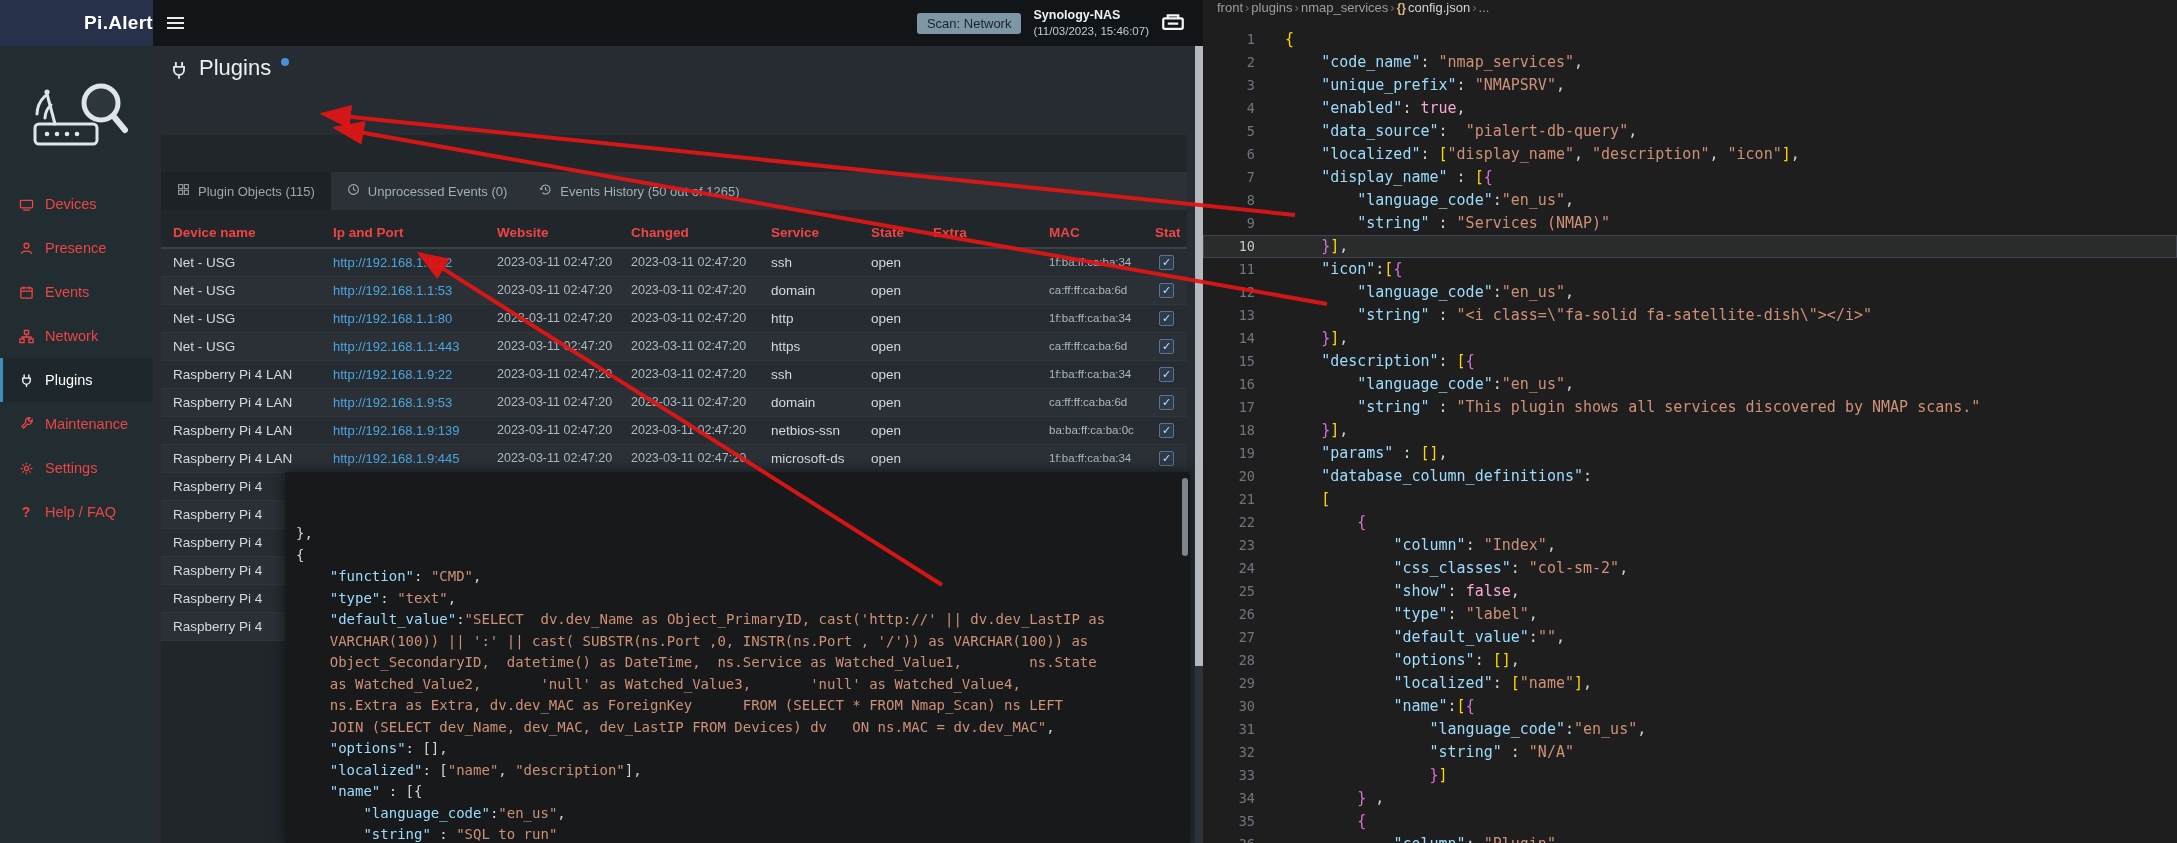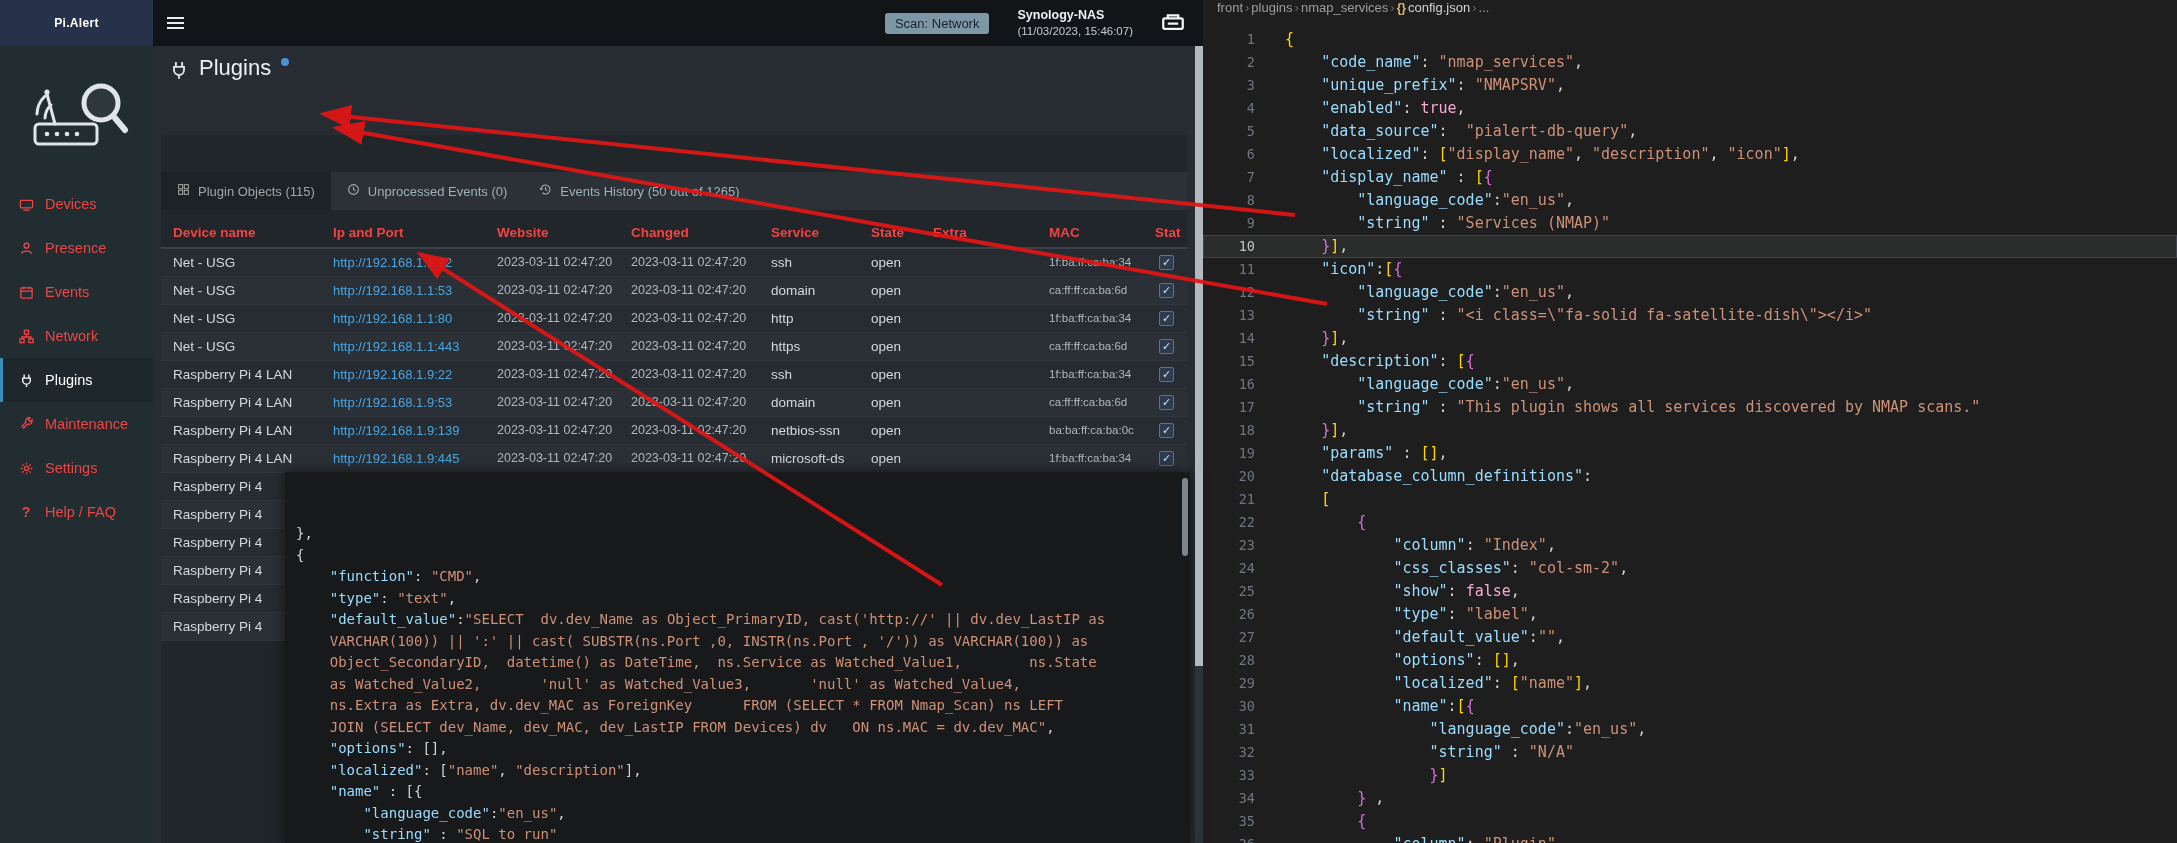--- a/index.html
+++ b/index.html
@@ -3,25 +3,25 @@
 <meta charset="utf-8">
 <style>
   *{margin:0;padding:0;box-sizing:border-box}
   html,body{width:2177px;height:843px;overflow:hidden;background:#1e1e1e;
     font-family:"Liberation Sans","DejaVu Sans",sans-serif;}
   .page{position:relative;width:2177px;height:843px;overflow:hidden}
 
   
   .app{position:absolute;left:0;top:0;width:1203px;height:843px;background:#1d2124}
   .topbar{position:absolute;left:0;top:0;width:1203px;height:46px;background:#121518;display:flex;align-items:center;z-index:3}
-  .logo-box{width:153px;height:46px;background:#27314a;color:#fff;font-size:12px;font-weight:bold;
-    display:flex;align-items:center;justify-content:center;letter-spacing:.3px}
+  .logo-box{width:153px;height:46px;background:#27314a;color:#fff;font-size:19px;font-weight:bold;
+    display:flex;align-items:center;justify-content:flex-end;letter-spacing:.3px}
   .hamburger{width:44px;height:46px;display:flex;flex-direction:column;justify-content:center;align-items:center;gap:3px;cursor:pointer}
   .hamburger i{display:block;width:17px;height:2px;background:#e8ecef}
-  .topbar-right{margin-left:auto;display:flex;align-items:center;gap:28px;padding-right:16px}
+  .topbar-right{margin-left:auto;display:flex;align-items:center;gap:12px;padding-right:16px}
   .scan-badge{background:#7e97a6;color:#16242d;font-size:13px;padding:3px 10px;border-radius:3px;white-space:nowrap}
   .nas{line-height:1.3}
   .nas .n1{color:#eef1f3;font-size:12.5px;font-weight:bold}
   .nas .n2{color:#c2cad1;font-size:11.5px}
   .scanner{width:26px;height:26px;color:#f2f4f6}
   .scanner svg{width:24px;height:24px;stroke:currentColor;fill:none;stroke-width:1.5}
 
   .sidebar{position:absolute;left:0;top:46px;width:153px;height:797px;background:#222d32;z-index:2}
   .logo-art{display:block;margin:24px auto 16px}
   .nav-item{height:44px;display:flex;align-items:center;gap:11px;padding-left:15px;color:#ef4444;

